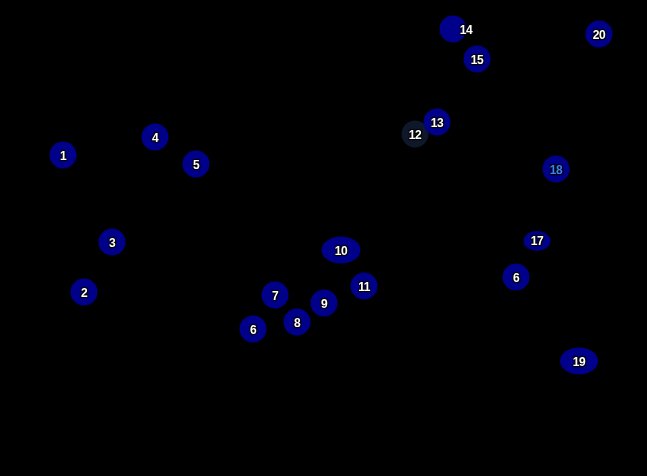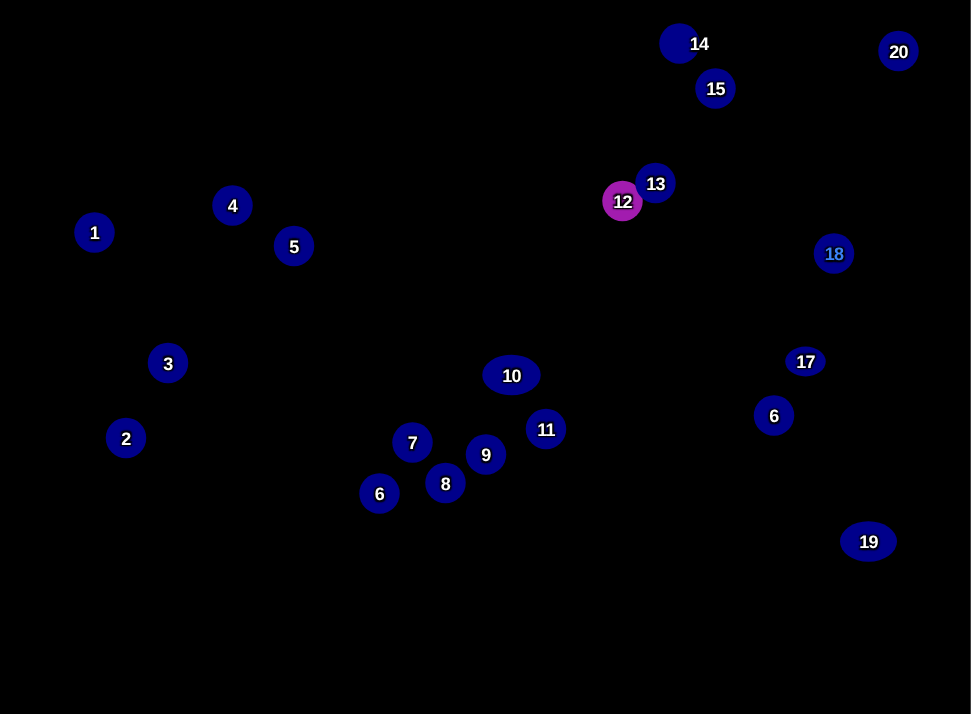--- a/index.html
+++ b/index.html
@@ -71,21 +71,21 @@
     </div>
     <div class="som-marker" style="left: 324px; top: 303px; width: 27px; height: 27px; background: rgb(0, 0, 139);">
       <span class="som-marker-label" style="color: rgb(255, 255, 255);">9</span>
     </div>
     <div class="som-marker" style="left: 341px; top: 250px; width: 39px; height: 27px; background: rgb(0, 0, 139);">
       <span class="som-marker-label" style="color: rgb(255, 255, 255);">10</span>
     </div>
     <div class="som-marker" style="left: 364px; top: 286px; width: 27px; height: 27px; background: rgb(0, 0, 139);">
       <span class="som-marker-label" style="color: rgb(255, 255, 255);">11</span>
     </div>
-    <div class="som-marker" style="left: 415px; top: 134px; width: 27px; height: 27px; background: #a21caf;">
+    <div class="som-marker" style="left: 415px; top: 134px; width: 27px; height: 27px; background: #0f172a;">
       <span class="som-marker-label" style="color: rgb(255, 255, 255);">12</span>
     </div>
     <div class="som-marker" style="left: 437px; top: 122px; width: 27px; height: 27px; background: rgb(0, 0, 139);">
       <span class="som-marker-label" style="color: rgb(255, 255, 255); text-align: right;">13</span>
     </div>
     <div class="som-marker" style="left: 453px; top: 29px; width: 27px; height: 27px; background: rgb(0, 0, 139);">
       <span class="som-marker-label" style="color: rgb(255, 255, 255); padding-left: 26px;">14</span>
     </div>
     <div class="som-marker" style="left: 477px; top: 59px; width: 27px; height: 27px; background: rgb(0, 0, 139);">
       <span class="som-marker-label" style="color: rgb(255, 255, 255);">15</span>

